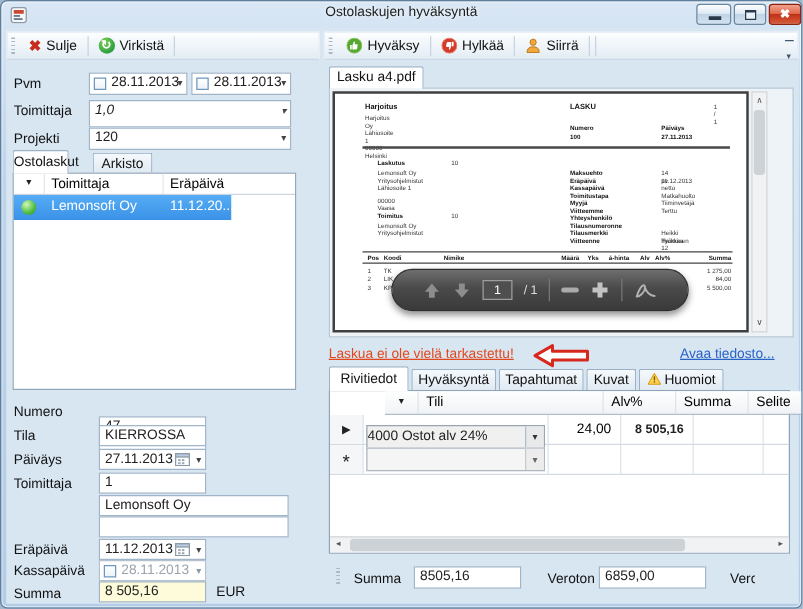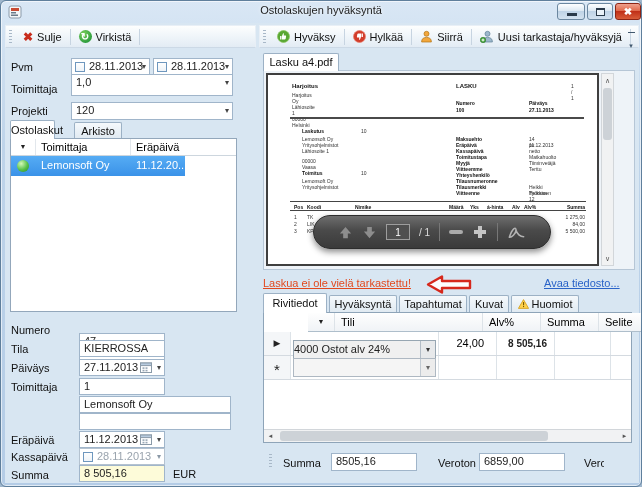--- a/index.html
+++ b/index.html
@@ -89,50 +89,41 @@
     </div>
     <div class="tbsep"></div>
     <div class="tbi">
       <svg width="13" height="13" viewBox="0 0 13 13">
         <circle cx="6.5" cy="3.8" r="2.5" fill="#f2a73d" stroke="#b27312" stroke-width="0.7"></circle>
         <path d="M1.6 12q0-4.6 4.9-4.6t4.9 4.6z" fill="#f2a73d" stroke="#b27312" stroke-width="0.7"></path>
       </svg>
       <span>Siirrä</span>
     </div>
     <div class="tbsep"></div>
-    <div class="tbi">
-      <svg width="14" height="13" viewBox="0 0 14 13">
-        <circle cx="7.5" cy="3.8" r="2.5" fill="#9db8cc" stroke="#5f7f95" stroke-width="0.7"></circle>
-        <path d="M2.6 12q0-4.6 4.9-4.6t4.9 4.6z" fill="#9db8cc" stroke="#5f7f95" stroke-width="0.7"></path>
-        <circle cx="3" cy="10" r="2.7" fill="#46a33c" stroke="#2c7a28" stroke-width="0.6"></circle>
-        <path d="M3 8.6v2.8M1.6 10h2.8" stroke="#fff" stroke-width="1"></path>
-      </svg>
-      <span>Uusi tarkastaja/hyväksyjä</span>
-    </div>
     <div class="tbsep"></div>
   </div>
 
   <div class="abs" style="left:625px;top:31px;width:10px;text-align:center;">
     <div style="width:7px;height:1px;background:#41586e;margin:0 auto 1px;"></div>
     <span style="font-size:7px;color:#41586e;line-height:6px;">▾</span>
   </div>
 
   <div class="lbl" style="left:10px;top:60px;">Pvm</div>
   <div class="fld" style="left:70px;top:57px;width:79px;height:18px;padding-left:17px;">
     <span class="chk"></span>
     <span>28.11.2013</span>
     <span class="car">▾</span>
   </div>
   <div class="fld" style="left:152px;top:57px;width:80px;height:18px;padding-left:17px;">
     <span class="chk"></span>
     <span>28.11.2013</span>
     <span class="car">▾</span>
   </div>
   <div class="lbl" style="left:10px;top:82px;">Toimittaja</div>
-  <div class="fld" style="left:70px;top:73px;width:162px;height:22px;">
+  <div class="fld" style="left:70px;top:79px;width:162px;height:22px;font-style:italic;">
     <span>1,0</span>
     <span class="car">▾</span>
   </div>
   <div class="lbl" style="left:10px;top:104px;">Projekti</div>
   <div class="fld" style="left:70px;top:101px;width:162px;height:18px;">
     <span>120</span>
     <span class="car">▾</span>
   </div>
 
   <div class="tab on" style="left:9px;top:119px;width:45px;height:19px;line-height:18px;">Ostolaskut</div>
@@ -332,21 +323,21 @@
     </div>
 
     <div class="abs" style="left:0;top:19px;width:367px;height:24px;border-bottom:1px solid #d4dae0;">
       <div class="abs" style="left:0;top:0;width:27px;height:23px;border-right:1px solid #dde3e8;text-align:center;font-size:9px;line-height:23px;color:#222;background:#f4f6f8;">▶</div>
       <div class="abs" style="left:27px;top:0;width:148px;height:23px;border-right:1px solid #dde3e8;">
         <div class="abs" style="left:2px;top:8px;right:2px;height:27px;border:1px solid #97a6b2;background:#f0f0f0;font-size:11px;line-height:17px;color:#222;overflow:hidden;white-space:nowrap;">
           <span>4000 Ostot alv 24%</span>
           <div class="abs" style="right:0;top:0;width:15px;height:17px;border-left:1px solid #b2bcc6;background:#e7e9eb;text-align:center;font-size:8px;line-height:17px;color:#333;">▾</div>
         </div>
       </div>
-      <div class="abs" style="left:175px;top:0;width:58px;height:23px;border-right:1px solid #dde3e8;font-size:11px;line-height:23px;text-align:right;padding-right:12px;">24,00</div>
+      <div class="abs" style="left:175px;top:0;width:58px;height:23px;border-right:1px solid #dde3e8;font-size:11px;line-height:23px;text-align:right;padding-right:7px;">24,00</div>
       <div class="abs" style="left:233px;top:0;width:58px;height:23px;border-right:1px solid #dde3e8;font-size:10px;font-weight:bold;line-height:23px;text-align:right;padding-right:7px;color:#222;">8 505,16</div>
       <div class="abs" style="left:291px;top:0;width:56px;height:23px;border-right:1px solid #dde3e8;font-size:11px;line-height:23px;padding-left:4px;"></div>
     </div>
 
     <div class="abs" style="left:0;top:43px;width:367px;height:24px;border-bottom:1px solid #d4dae0;">
       <div class="abs" style="left:0;top:0;width:27px;height:23px;border-right:1px solid #dde3e8;text-align:center;font-size:15px;line-height:28px;color:#222;background:#f4f6f8;">*</div>
       <div class="abs" style="left:27px;top:0;width:148px;height:23px;border-right:1px solid #dde3e8;">
         <div class="abs" style="left:2px;top:2px;right:2px;height:19px;border:1px solid #aeb8c2;background:#f5f5f5;">
           <div class="abs" style="right:0;top:0;width:15px;height:17px;border-left:1px solid #c2cad2;background:#ececec;text-align:center;font-size:8px;line-height:17px;color:#666;">▾</div>
         </div>

